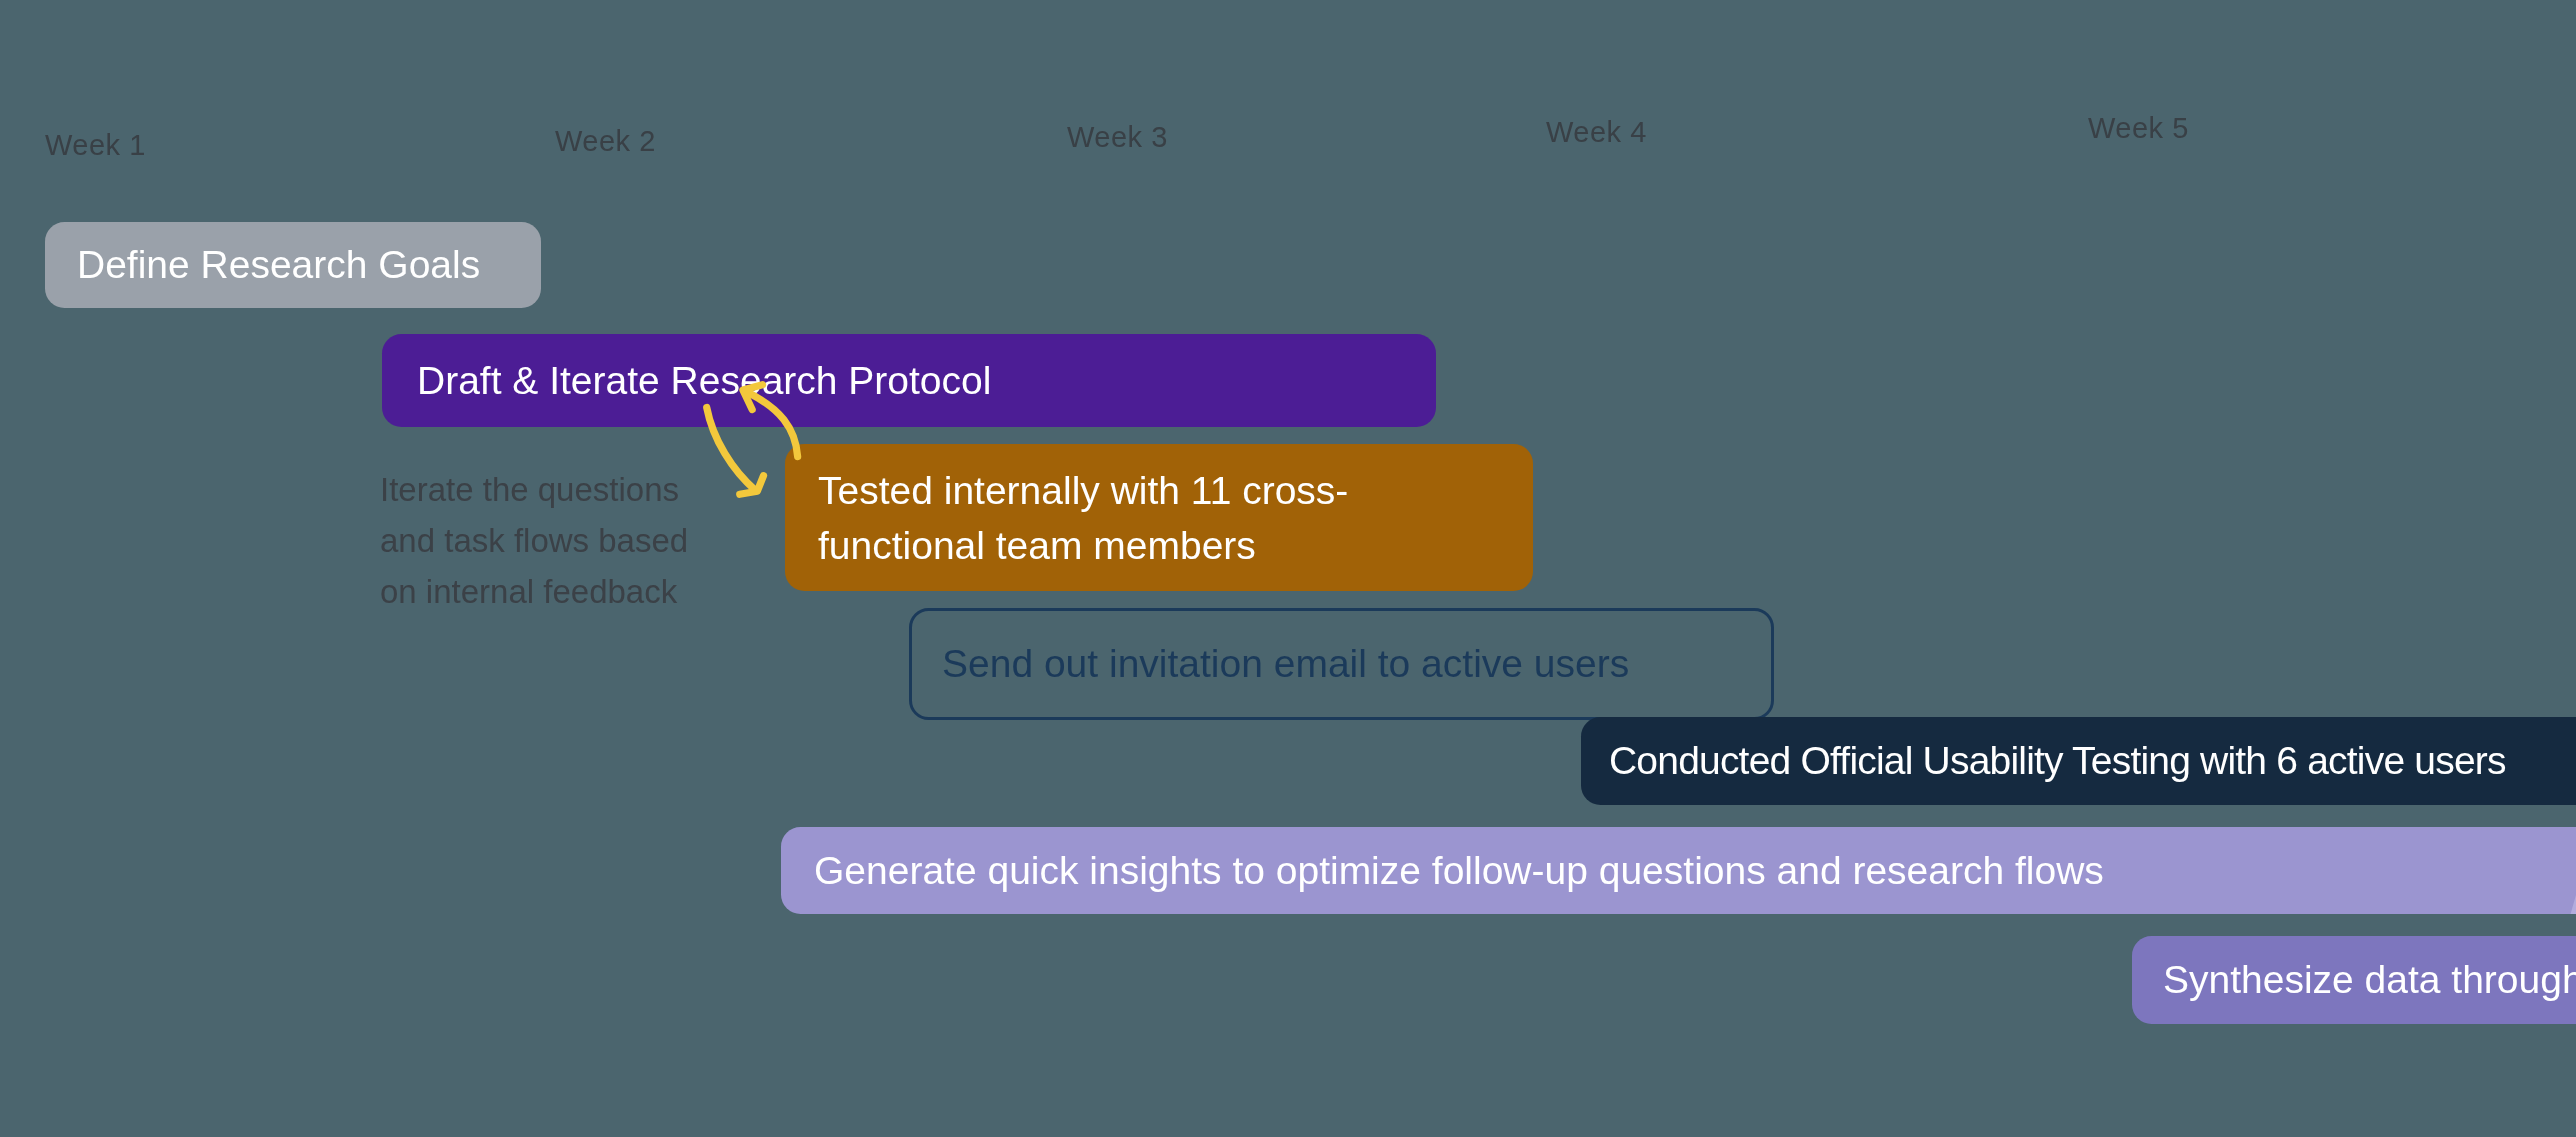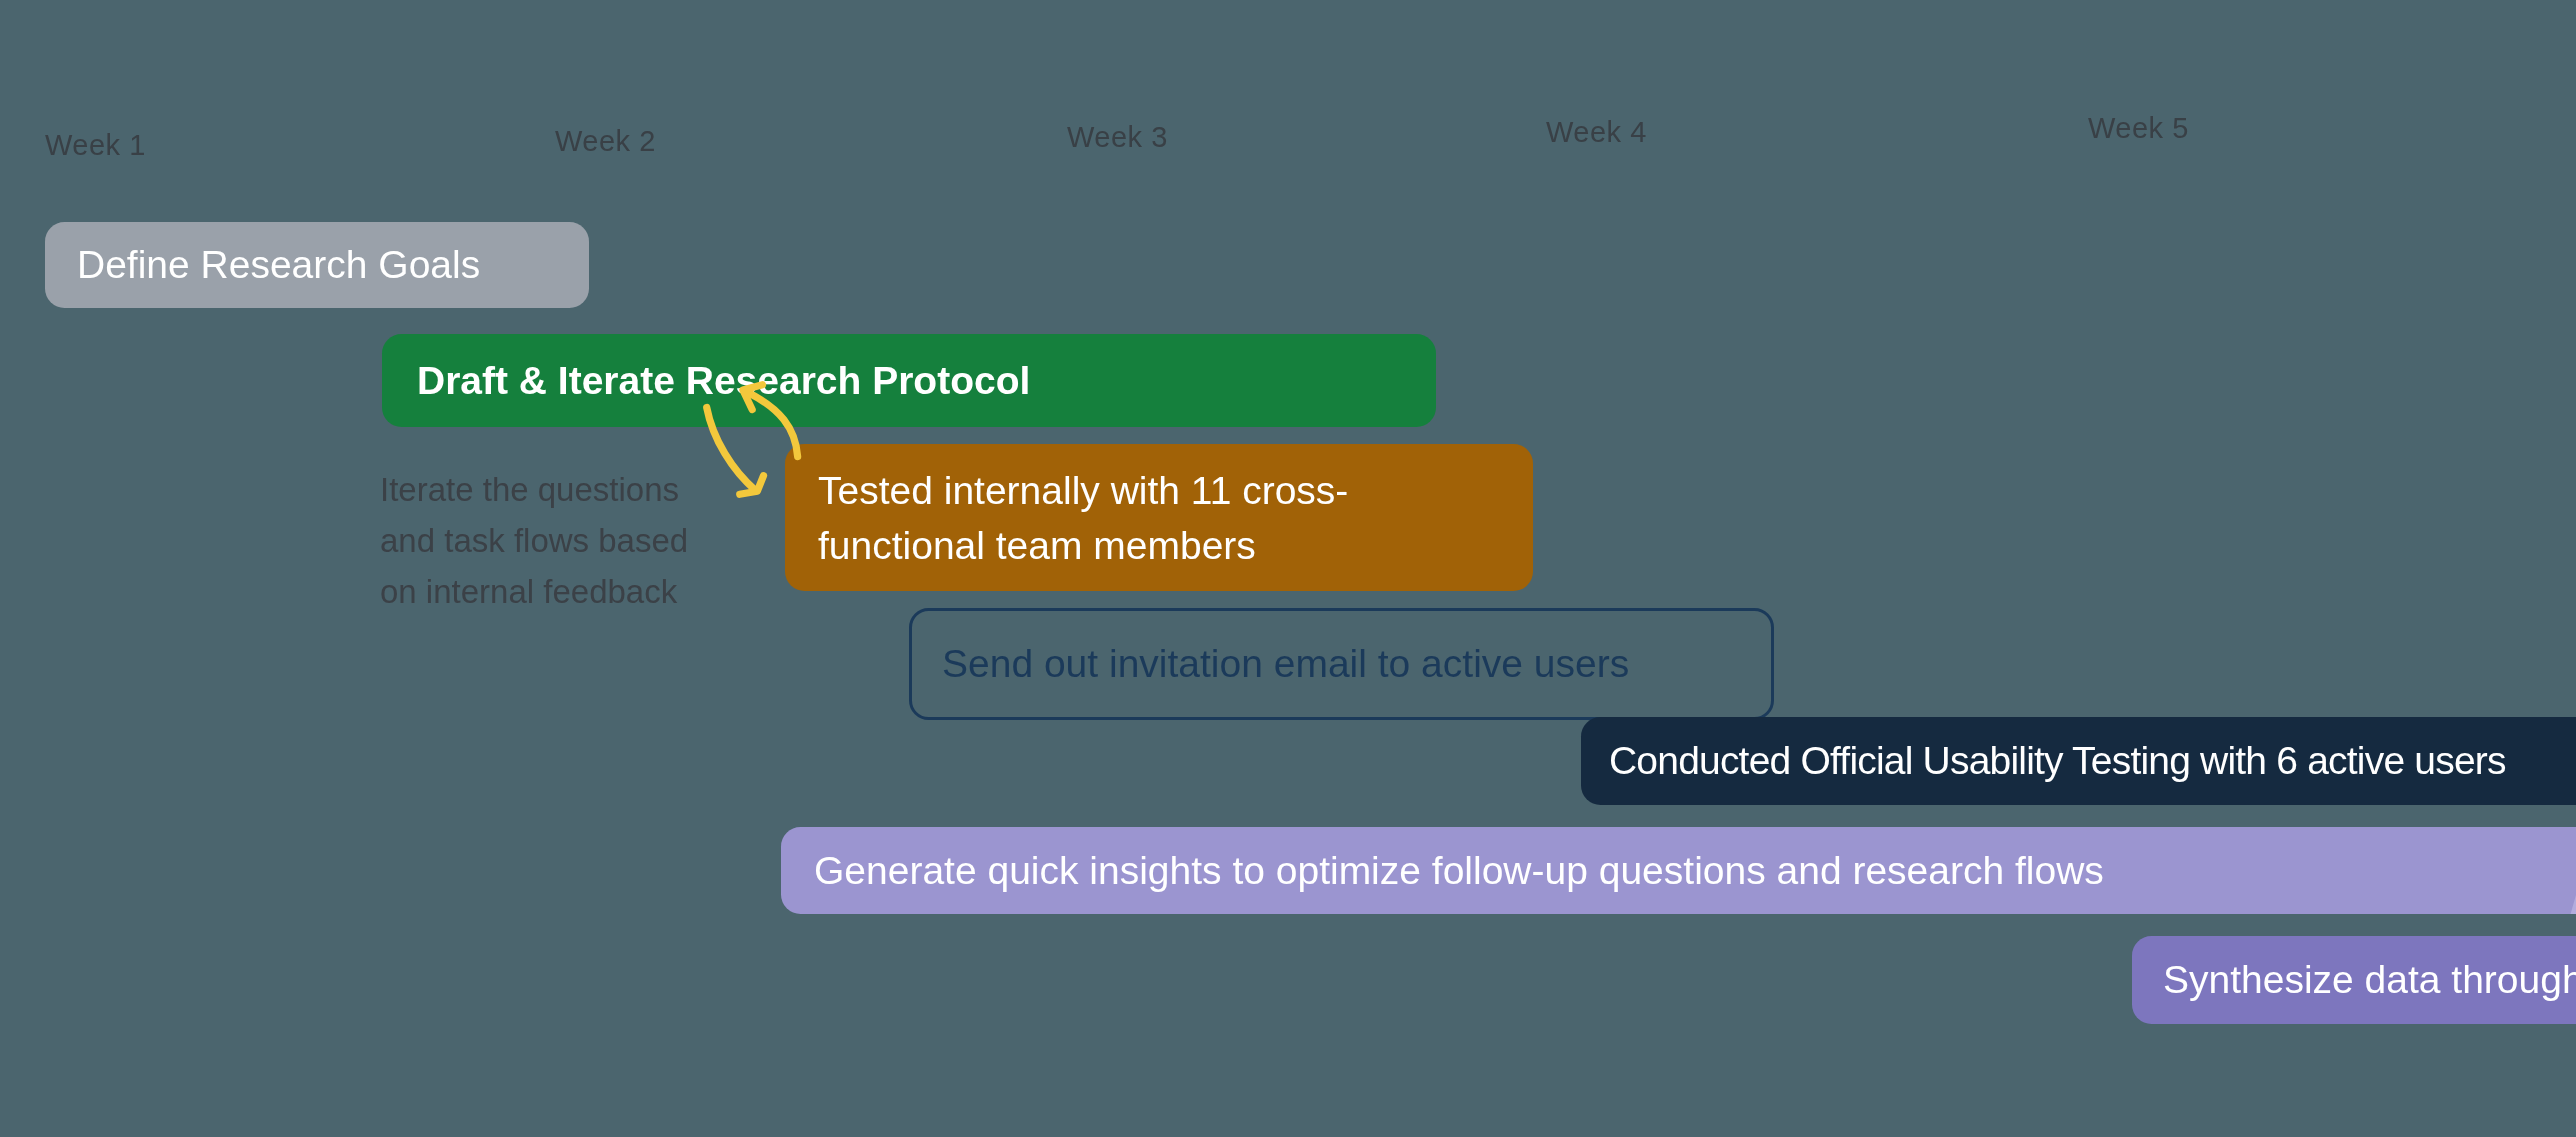--- a/index.html
+++ b/index.html
@@ -37,29 +37,28 @@
     display: flex;
     align-items: center;
     border-radius: 19.6px;
     font-size: 39px;
     font-weight: 500;
     color: #FFFFFF;
     white-space: nowrap;
     box-sizing: border-box;
   }
   #bar-define {
-    left: 45px; top: 222px; width: 544px; height: 86px;
+    left: 45px; top: 222px; width: 496px; height: 86px;
     background: #9AA1AA;
     padding-left: 32px;
   }
   #bar-draft {
     left: 382px; top: 334px; width: 1054px; height: 93px;
-    background: #15803d;
+    background: #4c1d95;
     padding-left: 35px;
-    font-weight: bold;
   }
   #bar-tested {
     left: 785px; top: 444px; width: 748px; height: 147px;
     background: #a16207;
     padding-left: 33px;
     padding-right: 18.5px;
     white-space: normal;
     line-height: 55px;
   }
   #bar-send {

